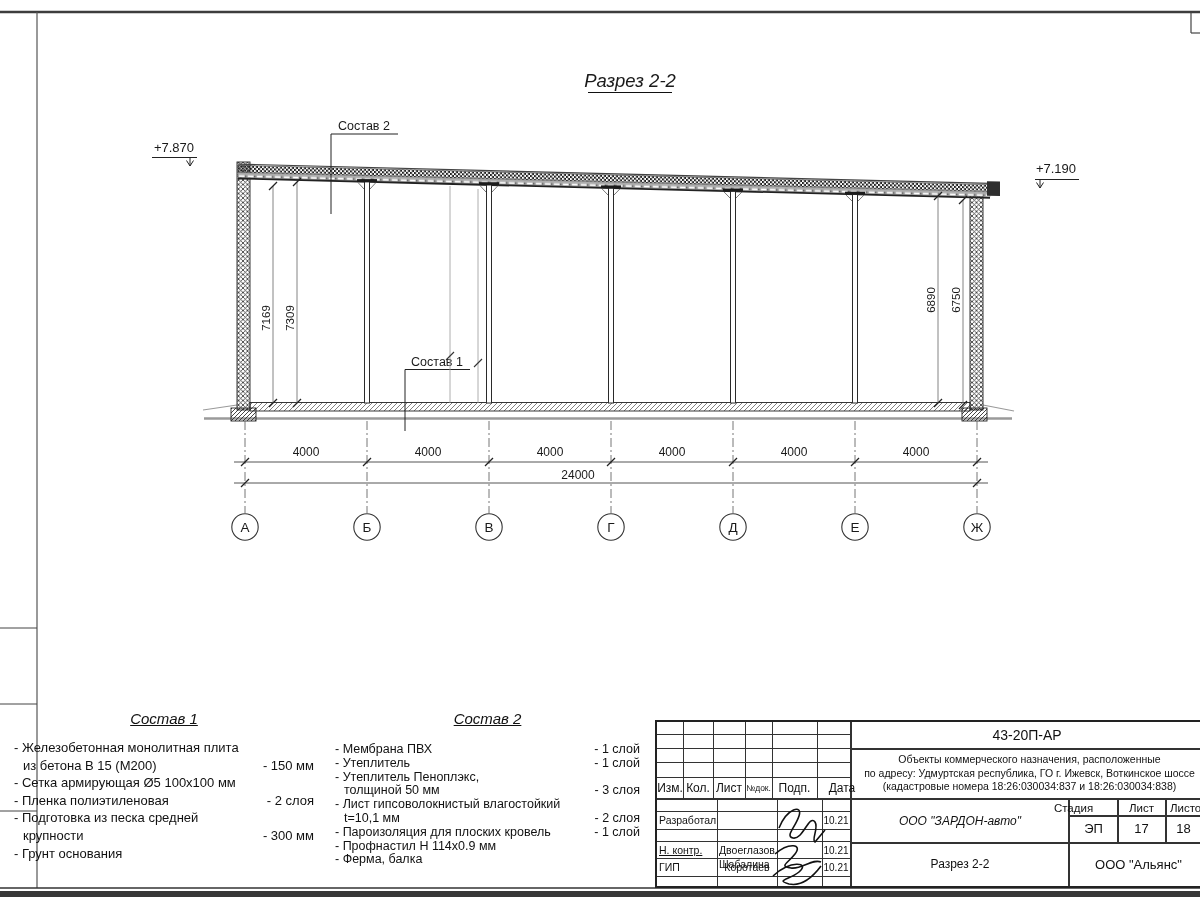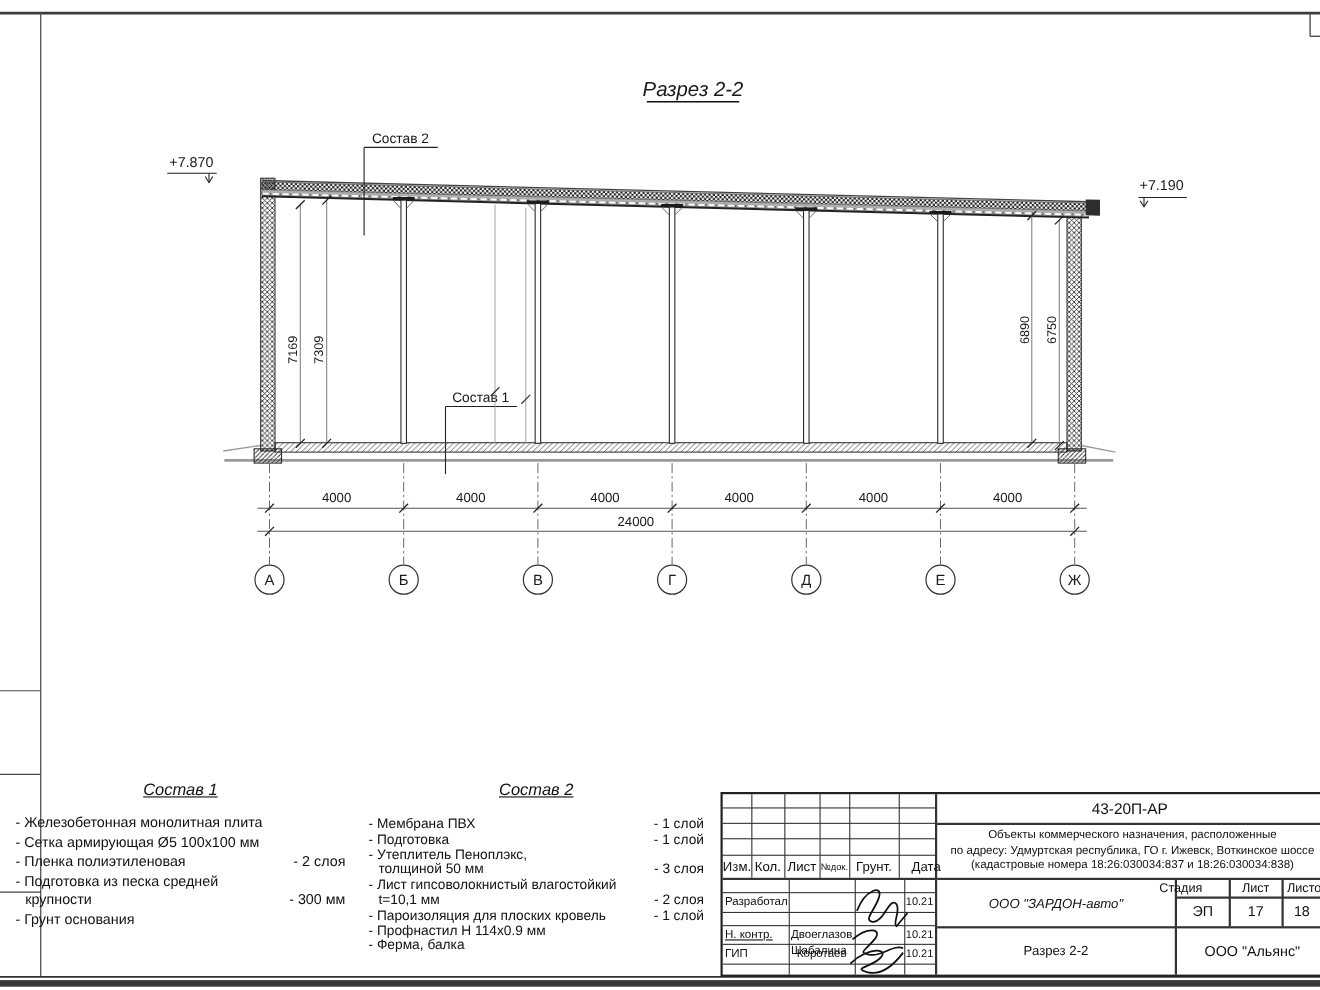--- a/index.html
+++ b/index.html
@@ -238,20 +238,24 @@
     </g>
   </svg>
 
   <div class="mat mat1" style="left:14px;top:710px;width:300px;">
     <div class="mtitle">Состав 1</div>
     <div class="rows">
       <div class="row">
           <span class="t">- Железобетонная  монолитная плита</span>
           <span class="v"></span>
         </div>
+      <div class="row cont">
+          <span class="t">из бетона В 15 (М200)</span>
+          <span class="v">- 150 мм</span>
+        </div>
       <div class="row">
           <span class="t">- Сетка армирующая Ø5 100х100 мм</span>
           <span class="v"></span>
         </div>
       <div class="row">
           <span class="t">- Пленка полиэтиленовая</span>
           <span class="v">-  2 слоя</span>
         </div>
       <div class="row">
           <span class="t">- Подготовка из песка средней</span>
@@ -269,21 +273,21 @@
   </div>
 
   <div class="mat mat2" style="left:335px;top:710px;width:305px;">
     <div class="mtitle">Состав 2</div>
     <div class="rows" style="margin-top:16px;">
       <div class="row">
           <span class="t">- Мембрана ПВХ</span>
           <span class="v">- 1 слой</span>
         </div>
       <div class="row">
-          <span class="t">- Подготовка</span>
+          <span class="t">- Утеплитель</span>
           <span class="v">- 1 слой</span>
         </div>
       <div class="row">
           <span class="t">- Утеплитель Пеноплэкс,</span>
           <span class="v"></span>
         </div>
       <div class="row cont">
           <span class="t">толщиной 50 мм</span>
           <span class="v">- 3 слоя</span>
         </div>
@@ -338,21 +342,21 @@
     <div class="ln" style="left:195px;top:120px;width:355px;height:2px;"></div>
     <div class="ln" style="left:411px;top:78px;width:2px;height:86px;"></div>
     <div class="ln" style="left:460px;top:78px;width:1.5px;height:42px;"></div>
     <div class="ln" style="left:508px;top:78px;width:1.5px;height:42px;"></div>
     <div class="ln" style="left:413px;top:93px;width:137px;height:1.5px;"></div>
 
     <div class="cell" style="left:0;top:55px;width:26px;height:21px;font-size:12px;">Изм.</div>
     <div class="cell" style="left:26px;top:55px;width:30px;height:21px;font-size:12px;">Кол.</div>
     <div class="cell" style="left:56px;top:55px;width:32px;height:21px;font-size:12px;">Лист</div>
     <div class="cell sm" style="left:88px;top:55px;width:27px;height:21px;">№док.</div>
-    <div class="cell" style="left:115px;top:55px;width:45px;height:21px;font-size:12px;">Грунт.</div>
+    <div class="cell" style="left:115px;top:55px;width:45px;height:21px;font-size:12px;">Подп.</div>
     <div class="cell" style="left:160px;top:55px;width:50px;height:21px;font-size:12px;">Дата</div>
 
     <div class="cell" style="left:2px;top:89px;width:58px;height:18px;font-size:10.5px;justify-content:flex-start;">Разработал</div>
     <div class="cell" style="left:62px;top:89px;width:56px;height:18px;font-size:10.5px;justify-content:flex-start;margin-top:44px;">Шабалина</div>
     <div class="cell" style="left:165px;top:91px;width:28px;height:15px;font-size:10px;">10.21</div>
     <div class="cell" style="left:2px;top:119px;width:58px;height:17px;font-size:10.5px;justify-content:flex-start;text-decoration:underline;">Н. контр.</div>
     <div class="cell" style="left:62px;top:119px;width:56px;height:17px;font-size:10.5px;justify-content:flex-start;">Двоеглазов</div>
     <div class="cell" style="left:165px;top:121px;width:28px;height:15px;font-size:10px;">10.21</div>
     <div class="cell" style="left:2px;top:136px;width:58px;height:18px;font-size:10.5px;justify-content:flex-start;">ГИП</div>
     <div class="cell" style="left:62px;top:136px;width:56px;height:18px;font-size:10.5px;justify-content:center;">Коротаев</div>

